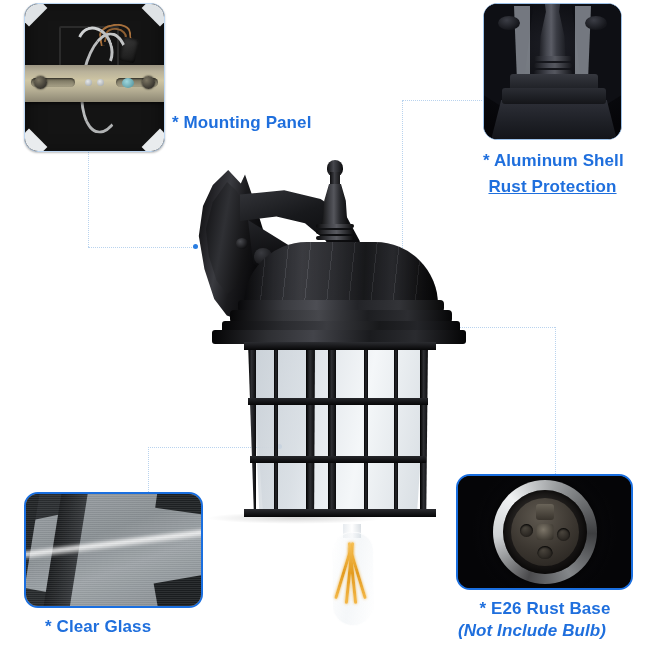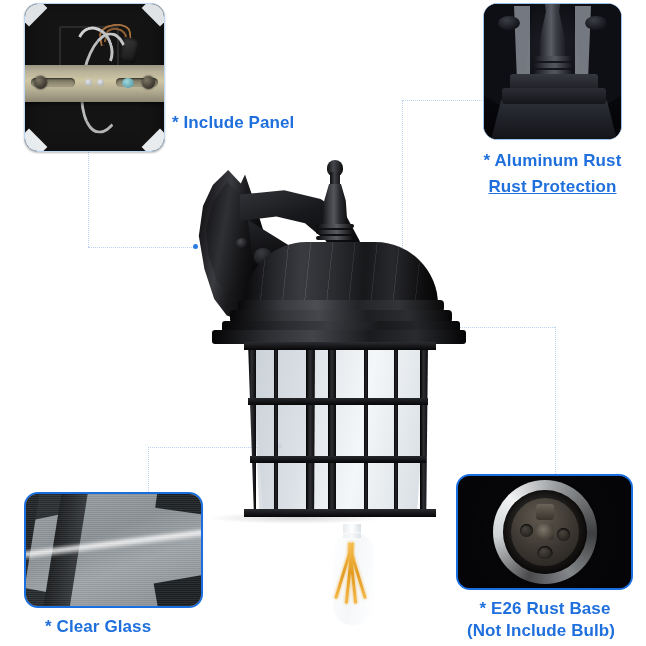--- a/index.html
+++ b/index.html
@@ -255,39 +255,39 @@
     <div class="mp-bar">
       <div class="mp-slot l"></div>
       <div class="mp-slot r"></div>
       <div class="mp-screw l"></div>
       <div class="mp-screw r"></div>
       <div class="mp-hole a"></div>
       <div class="mp-hole b"></div>
       <div class="mp-teal"></div>
     </div>
   </div>
-  <div class="cap" style="left:172px;top:110px;">* Include Panel</div>
+  <div class="cap" style="left:172px;top:110px;">* Mounting Panel</div>
 
   <div class="photo dark-soft" id="alu-photo">
     <div class="al-bg"></div>
     <div class="al-sideL"></div>
     <div class="al-sideR"></div>
     <div class="al-gapL"></div>
     <div class="al-gapR"></div>
     <div class="al-knobL"></div>
     <div class="al-knobR"></div>
     <div class="al-stem"></div>
     <div class="al-ring r1"></div>
     <div class="al-ring r2"></div>
     <div class="al-ring r3"></div>
     <div class="al-base"></div>
     <div class="al-plate1"></div>
     <div class="al-plate2"></div>
   </div>
-  <div class="cap c" style="left:483px;top:148px;width:139px;">* Aluminum Rust</div>
+  <div class="cap c" style="left:483px;top:148px;width:139px;">* Aluminum Shell</div>
   <div class="cap c" style="left:483px;top:174px;width:139px;text-decoration:underline;">Rust Protection</div>
 
   <div class="photo bright" id="glass-photo">
     <div class="gl-bg"></div>
     <div class="gl-cornerTL"></div>
     <div class="gl-cornerTR"></div>
     <div class="gl-cornerBR"></div>
     <div class="gl-cornerBL"></div>
     <div class="gl-barD"></div>
     <div class="gl-barL"></div>
@@ -302,21 +302,21 @@
     <div class="e-ring-in"></div>
     <div class="e-face">
       <div class="e-tab e-tabT"></div>
       <div class="e-center"></div>
       <div class="e-hole l"></div>
       <div class="e-hole r"></div>
       <div class="e-hole b"></div>
     </div>
   </div>
   <div class="cap c" style="left:452px;top:596px;width:186px;">* E26 Rust Base</div>
-  <div class="cap c" style="left:448px;top:618px;width:186px;">(Not Include Bulb)</div>
+  <div class="cap c" style="left:439px;top:618px;width:186px;font-style:italic;">(Not Include Bulb)</div>
 
   <div id="lamp">
     <div class="lampshadow"></div>
 
     <div class="wallplate"></div>
     <div class="wallplate-in"></div>
     <div class="wp-boss"></div>
 
     <div class="arm"></div>
     <div class="arm-gusset"></div>

